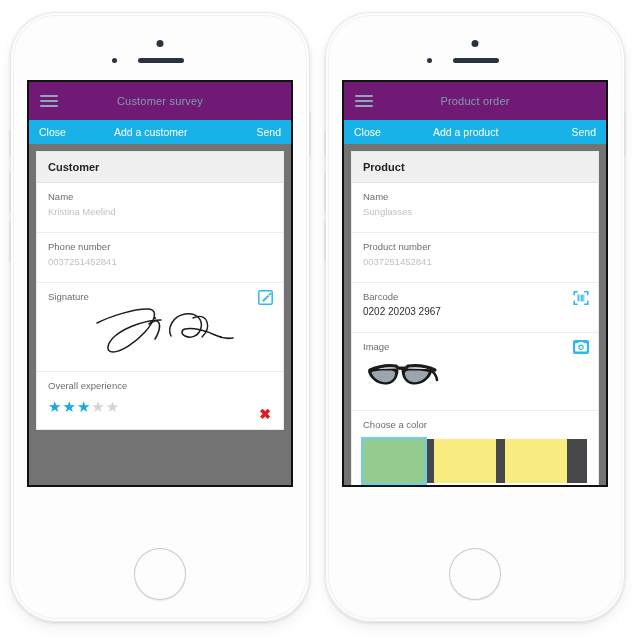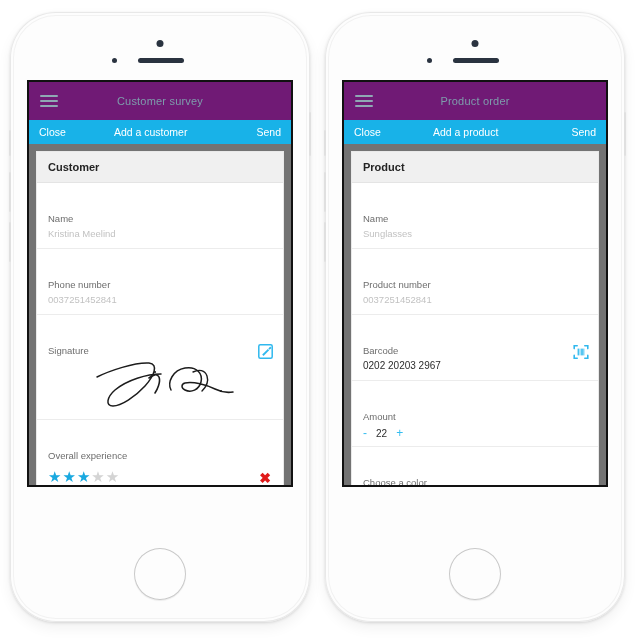--- a/index.html
+++ b/index.html
@@ -131,24 +131,23 @@
   }
   .card-head {
     background: #f0f0f0;
     padding: 9px 11px;
     font-size: 11px;
     font-weight: bold;
     color: #242424;
     border-bottom: 1px solid #e4e4e4;
   }
   .row {
-    padding: 7px 11px 7px 11px;
+    padding: 7px 11px 13px 11px;
     border-bottom: 1px solid #ececec;
     position: relative;
-    margin-top: 22px;
   }
   .row:last-child { border-bottom: none; }
   .lbl {
     font-size: 9.5px; color: #6d6d6d; line-height: 14px;
   }
   .val {
     font-size: 9.5px; color: #c2c2c2; line-height: 15px;
   }
   .val.dark { color: #2c2c2c; font-size: 10px; }
 
@@ -341,37 +340,20 @@
                 <g fill="#2fb8ee">
                   <rect x="4.6" y="4.6" width="1.3" height="6.8"></rect>
                   <rect x="6.6" y="4.6" width="0.8" height="6.8"></rect>
                   <rect x="8.2" y="4.6" width="1.6" height="6.8"></rect>
                   <rect x="10.4" y="4.6" width="0.9" height="6.8"></rect>
                 </g>
               </svg>
             </div>
           </div>
 
-          <div class="row">
-            <div class="lbl">Amount</div>
-            <div class="stepper">
-              <span class="op">-</span>
-              <span class="num">22</span>
-              <span class="op">+</span>
-            </div>
-          </div>
-
-          <div class="row">
-            <div class="lbl">Choose a color</div>
-            <div class="swatches" style="background: rgb(69, 71, 73);">
-              <div class="sw sel" style="background: rgb(147, 204, 142);"></div>
-              <div class="sw" style="background: rgb(248, 236, 128);"></div>
-              <div class="sw" style="background:#f8ec80"></div>
-            </div>
-          </div>
 
           <div class="row">
             <div class="lbl">Image</div>
             <div class="icon-btn">
               <svg width="16" height="14" viewBox="0 0 16 14">
                 <rect x="0" y="0" width="16" height="14" rx="2" fill="#2fb8ee"></rect>
                 <path d="M5.2 3.2 L6.1 1.9 H9.9 L10.8 3.2 H13 A0.9 0.9 0 0 1 13.9 4.1 V10.6
                          A0.9 0.9 0 0 1 13 11.5 H3 A0.9 0.9 0 0 1 2.1 10.6 V4.1
                          A0.9 0.9 0 0 1 3 3.2 Z" fill="#ffffff"></path>
                 <circle cx="8" cy="7.3" r="2.7" fill="#2fb8ee"></circle>
@@ -391,19 +373,28 @@
                            C29 22.4 25.4 25.4 20.4 25.2 C13 24.8 8.2 20.4 6.4 15.2 Z" fill="#9aa6ad"></path>
                   <path d="M63.6 15.2 C61 14 54 13.3 46 13.6 C41 13.8 39.4 14.6 40 17.6
                            C41 22.4 44.6 25.4 49.6 25.2 C57 24.8 61.8 20.4 63.6 15.2 Z" fill="#9aa6ad"></path>
                   <path d="M33.5 11.6 L40.5 11.6" stroke="#1c1c1c" stroke-width="2.4"></path>
                   <path d="M66 13.5 C69 15.5 71.5 19 72 23" fill="none" stroke="#1c1c1c" stroke-width="2.6" stroke-linecap="round"></path>
                 </g>
               </svg>
             </div>
           </div>
 
+          <div class="row">
+            <div class="lbl">Choose a color</div>
+            <div class="swatches" style="background: rgb(69, 71, 73);">
+              <div class="sw sel" style="background: rgb(147, 204, 142);"></div>
+              <div class="sw" style="background: rgb(248, 236, 128);"></div>
+              <div class="sw" style="background:#f8ec80"></div>
+            </div>
+          </div>
+
         </div>
       </div>
 
     </div>
   </div>
 
 </div>
 
 </body></html>

